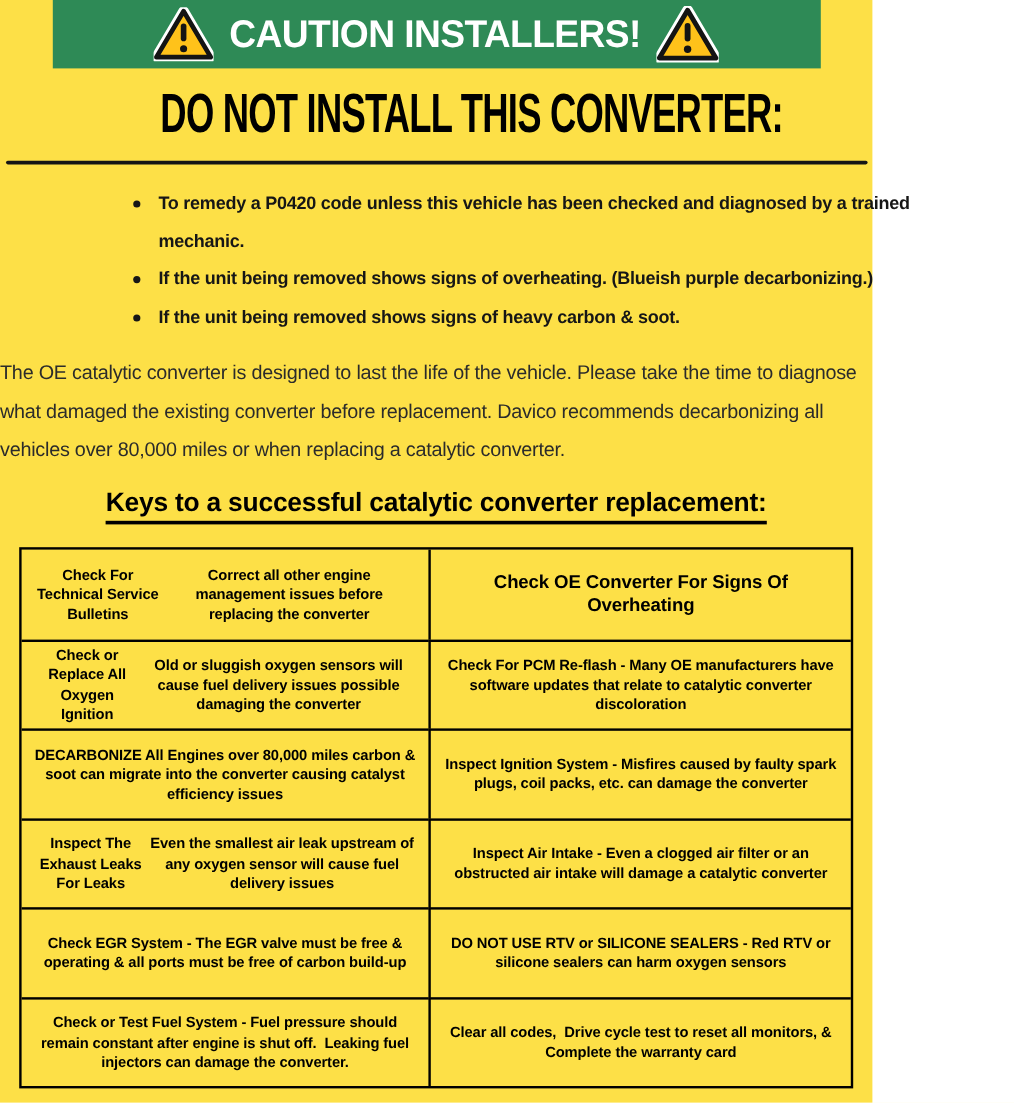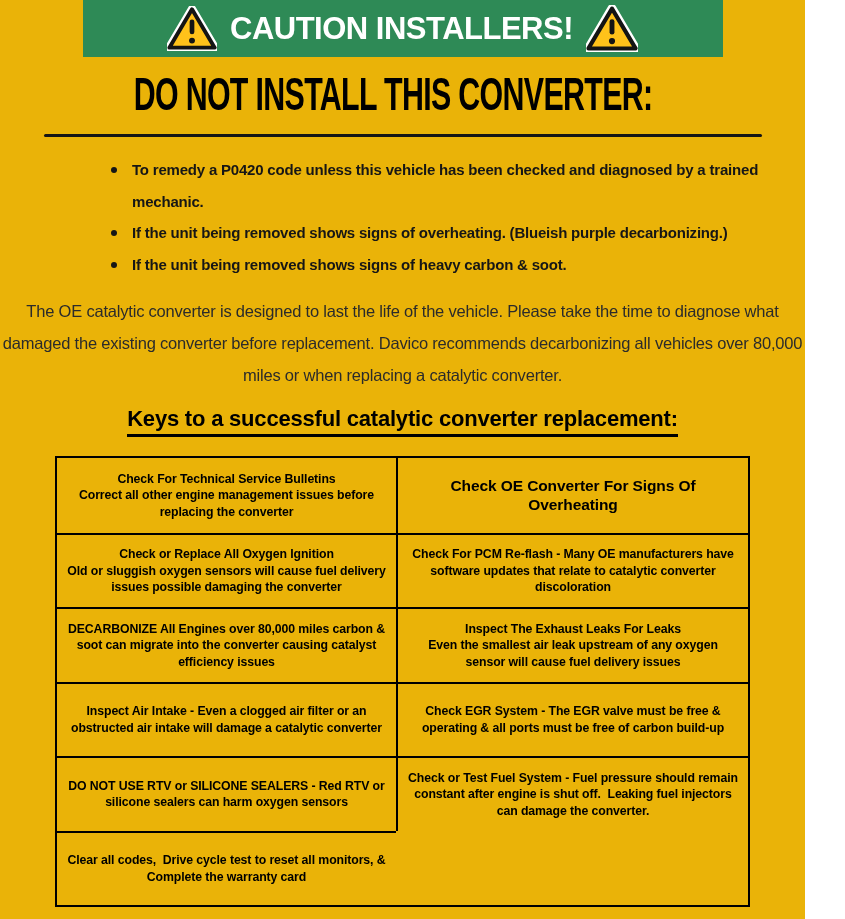--- a/index.html
+++ b/index.html
@@ -2,21 +2,21 @@
 <html><head>
 <meta charset="utf-8">
 <style>
   html,body{margin:0;padding:0;background:#ffffff;}
   body{
     width:845px;height:919px;overflow:hidden;
     font-family:"Liberation Sans","DejaVu Sans",sans-serif;
     color:#111;
     -webkit-font-smoothing:antialiased;
   }
-  .page{position:relative;width:805px;height:919px;background:#eab308;}
+  .page{position:relative;width:727px;height:919px;background:#fde047;}
 
   
   .banner{
     width:640px;height:57px;margin:0 auto;
     display:flex;align-items:center;justify-content:center;gap:13px;
   }
   .banner-text{
     color:#ffffff;font-weight:bold;font-size:31px;letter-spacing:-0.5px;
     white-space:nowrap;transform:scaleY(1.04);
   }
@@ -40,41 +40,41 @@
     font-weight:bold;font-size:15px;line-height:31.5px;letter-spacing:-0.2px;color:#161616;
   }
   .bullets li{position:relative;margin:0;padding:0;}
   .bullets li::before{
     content:"";position:absolute;left:-21px;top:13px;width:6px;height:6px;
     border-radius:50%;background:#161616;
   }
 
   
   .paragraph{
-    margin:15px auto 0;max-width:836px;text-align:center;
+    margin:15px auto 0;max-width:836px;
     font-size:16.5px;line-height:32px;letter-spacing:-0.2px;color:#2b2b2b;font-weight:normal;
   }
 
   
   .keys{margin-top:15px;text-align:center;}
   .keys-inner{
     display:inline-block;font-weight:bold;font-size:22px;letter-spacing:-0.2px;color:#000;
     border-bottom:3px solid #000;padding-bottom:2px;text-align:center;
   }
 
   
   .keys-table{
     width:695px;margin:19px auto 0;
     border:2.5px solid #000;
     display:grid;grid-template-columns:339px 1fr;
     box-sizing:border-box;
   }
   .cell{
     box-sizing:border-box;height:74.5px;
-    display:flex;flex-direction:column;justify-content:center;align-items:center;
+    display:flex;flex-direction:row;justify-content:center;align-items:center;
     text-align:center;padding:2px 10px;
     font-weight:bold;font-size:12.3px;line-height:16.5px;letter-spacing:-0.1px;color:#000;
   }
   .cell:nth-child(even){border-left:2.5px solid #000;}
   .cell:nth-child(n+3){border-top:2.5px solid #000;}
   .cell-line{display:block;white-space:pre-wrap;}
   .cell.large{font-size:15.5px;line-height:19px;}
 </style>
 </head>
 <body>
@@ -129,20 +129,23 @@
       <span class="cell-line">Check or Replace All Oxygen Ignition</span>
       <span class="cell-line">Old or sluggish oxygen sensors will cause fuel delivery issues possible damaging the converter</span>
     </div>
     <div class="cell">
       <span class="cell-line">Check For PCM Re-flash - Many OE manufacturers have software updates that relate to catalytic converter discoloration</span>
     </div>
 
     <div class="cell">
       <span class="cell-line">DECARBONIZE All Engines over 80,000 miles carbon &amp; soot can migrate into the converter causing catalyst efficiency issues</span>
     </div>
+    <div class="cell">
+      <span class="cell-line">Inspect Ignition System - Misfires caused by faulty spark plugs, coil packs, etc. can damage the converter</span>
+    </div>
 
     <div class="cell">
       <span class="cell-line">Inspect The Exhaust Leaks For Leaks</span>
       <span class="cell-line">Even the smallest air leak upstream of any oxygen sensor will cause fuel delivery issues</span>
     </div>
     <div class="cell">
       <span class="cell-line">Inspect Air Intake - Even a clogged air filter or an obstructed air intake will damage a catalytic converter</span>
     </div>
 
     <div class="cell">

